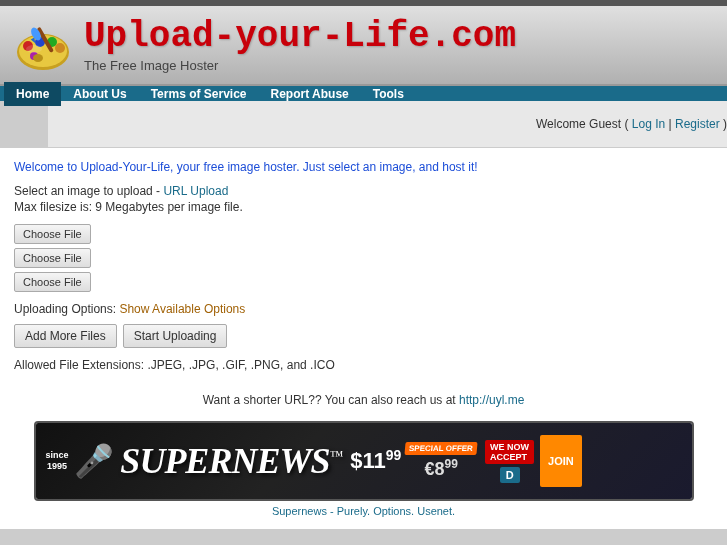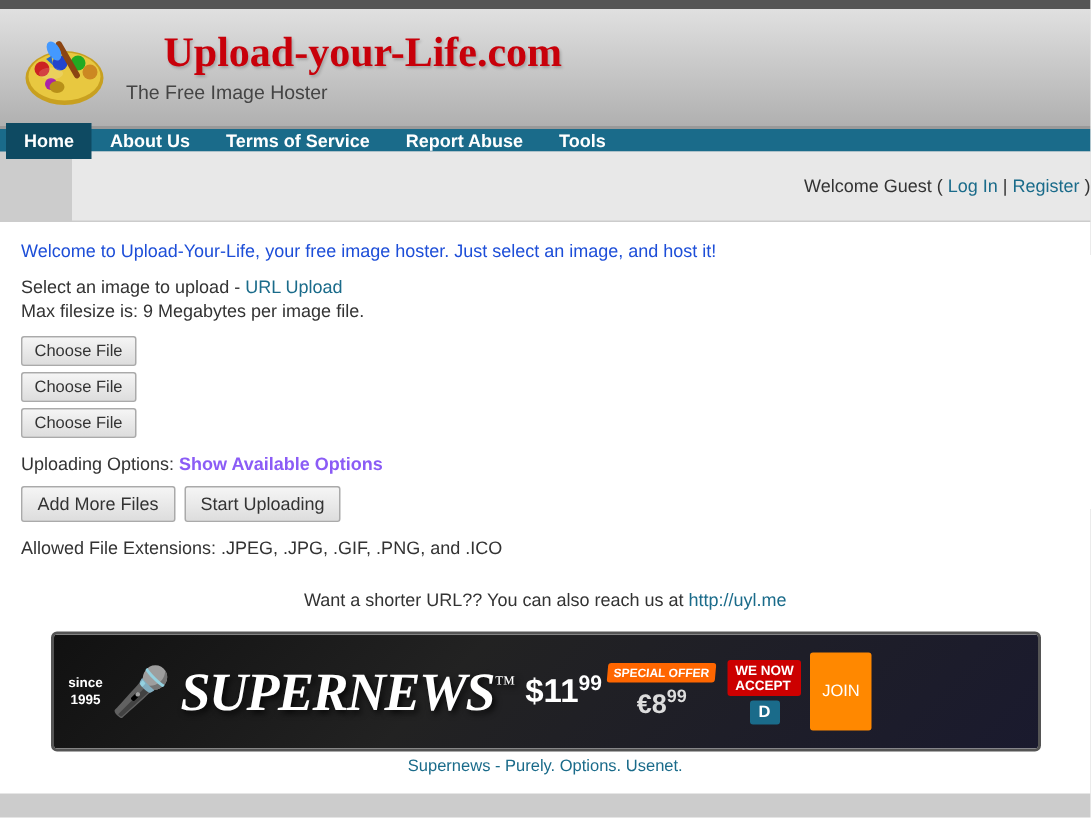--- a/index.html
+++ b/index.html
@@ -20,27 +20,26 @@
       border-bottom: 2px solid #999;
       min-height: 80px;
     }
     #logo-img {
       width: 62px;
       height: 62px;
       margin-right: 10px;
     }
     #logo-text-block { display: flex; flex-direction: column; }
     #site-title {
-      font-size: 28px;
+      font-size: 36px;
       font-weight: bold;
       color: #c8000a;
-      font-family: Liberation Serif, serif;
+      font-family: Liberation Mono, monospace;
       text-shadow: 1px 1px 2px rgba(0,0,0,0.2);
       line-height: 1.1;
-      margin-left: 25px;
     }
     #site-subtitle {
       font-size: 13px;
       color: #444;
       margin-top: 2px;
     }
 
     
     #nav {
       background: #1a6b8a;
@@ -111,21 +110,21 @@
       cursor: pointer;
       color: #333;
     }
 
     
     #uploading-options {
       margin: 10px 0 8px 0;
       font-size: 12px;
       color: #333;
     }
-    #uploading-options a { color: #8b5cf6; text-decoration: none; font-weight: bold; }
+    #uploading-options a { color: #a16207; text-decoration: none; }
 
     
     #action-buttons {
       margin-bottom: 10px;
       display: flex;
       gap: 6px;
     }
     .action-btn {
       padding: 4px 10px;
       font-size: 12px;
@@ -256,21 +255,21 @@
       color: white;
       font-size: 11px;
       font-weight: bold;
       padding: 2px 6px;
       border-radius: 2px;
     }
     #ad-join {
       background: #ff8800;
       color: white;
       font-size: 11px;
-      font-weight: normal;
+      font-weight: bold;
       padding: 20px 8px;
       border-radius: 2px;
       margin-left: 6px;
     }
 
     #ad-link {
       text-align: center;
       font-size: 11px;
       color: #1a6b8a;
       margin-top: 4px;

